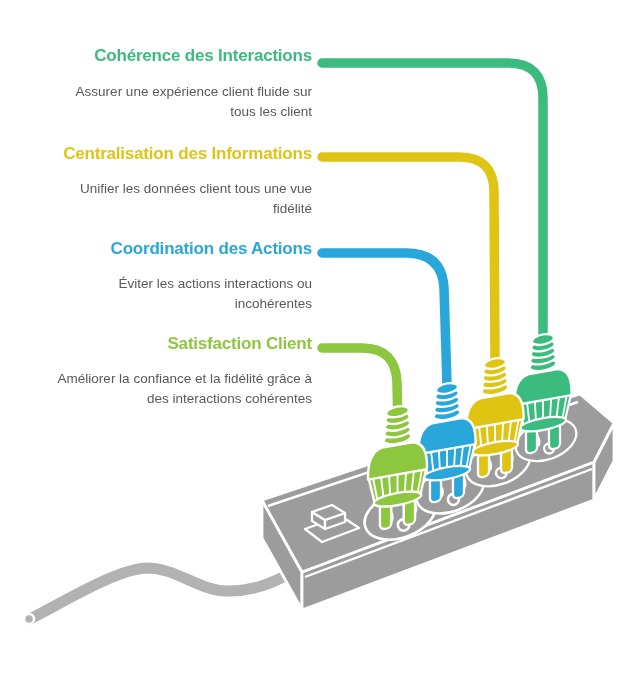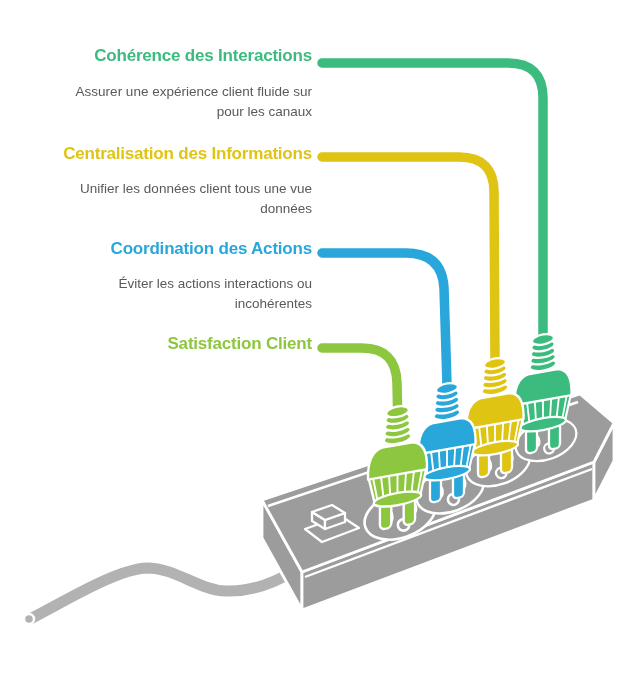--- a/index.html
+++ b/index.html
@@ -116,33 +116,34 @@
 
     <use href="#plug" transform="translate(543,334) skewY(-10) scale(0.92)" style="color:var(--c0,#3bbc7e)"></use>
     <use href="#plug" transform="translate(495,358) skewY(-10) scale(0.92)" style="color:var(--c1,#e0c414)"></use>
     <use href="#plug" transform="translate(447,383) skewY(-10) scale(0.92)" style="color:var(--c2,#2aa7da)"></use>
     <use href="#plug" transform="translate(397.5,406) skewY(-10) scale(0.95)" style="color:var(--c3,#8dc63f)"></use>
   </svg>
 
   <h2 class="text-block item-title c0 t0">Cohérence des Interactions</h2>
   <p class="text-block item-desc d0">
     <span class="desc-line">Assurer une expérience client fluide sur</span><br>
-    <span class="desc-line">pour les canaux</span>
+    <span class="desc-line">tous les client</span>
   </p>
 
   <h2 class="text-block item-title c1 t1">Centralisation des Informations</h2>
   <p class="text-block item-desc d1">
     <span class="desc-line">Unifier les données client tous une vue</span><br>
-    <span class="desc-line">données</span>
+    <span class="desc-line">fidélité</span>
   </p>
 
   <h2 class="text-block item-title c2 t2">Coordination des Actions</h2>
   <p class="text-block item-desc d2">
     <span class="desc-line">Éviter les actions interactions ou</span><br>
     <span class="desc-line">incohérentes</span>
   </p>
 
   <h2 class="text-block item-title c3 t3">Satisfaction Client</h2>
   <p class="text-block item-desc d3">
-    <br>
+    <span class="desc-line">Améliorer la confiance et la fidélité grâce à</span><br>
+    <span class="desc-line">des interactions cohérentes</span>
   </p>
 
 </div>
 
 </body></html>

